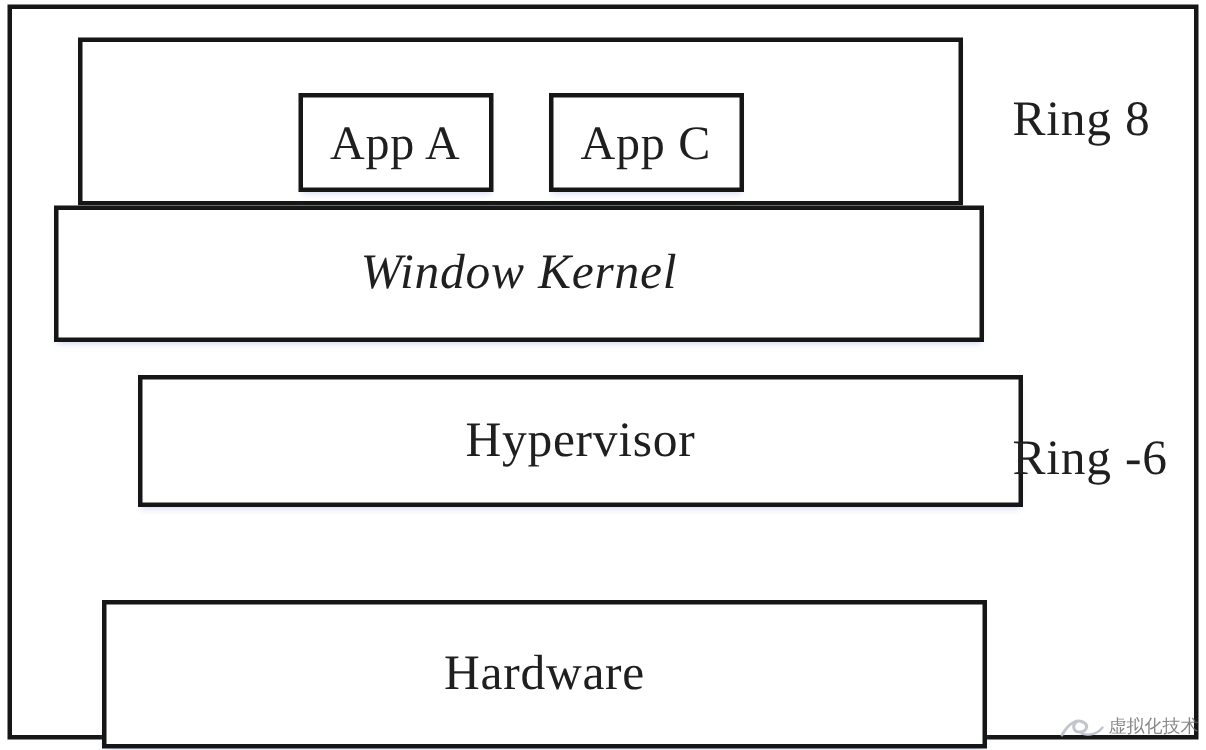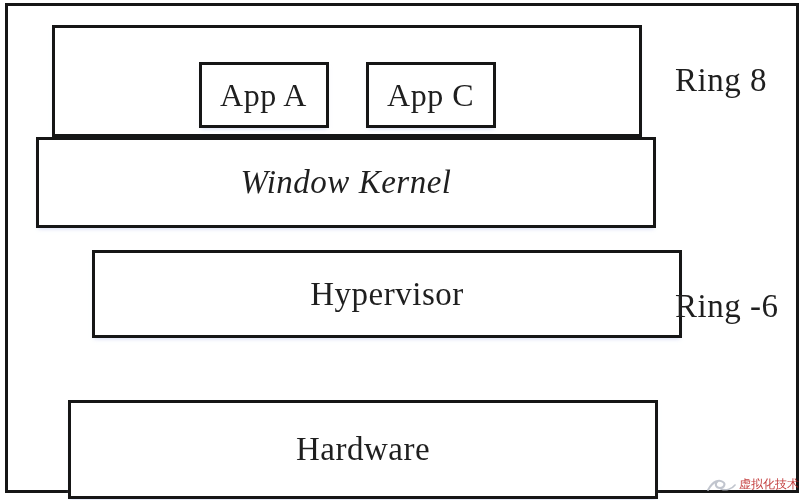--- a/index.html
+++ b/index.html
@@ -77,21 +77,21 @@
   .ring-3  { top: 60px;  }
   .ring-0  { top: 174px; }
   .ring-m1 { top: 286px; }
   .watermark {
     position: absolute;
     right: 5px;
     bottom: 7px;
     display: flex;
     align-items: center;
     gap: 3px;
-    color: #b91c1c;
+    color: #737373;
     font-size: 12px;
     font-family: "DejaVu Sans", sans-serif;
     opacity: 0.85;
     filter: blur(0.3px);
     z-index: 2;
   }
   .watermark svg { display: block; }
 </style>
 </head>
 <body>

